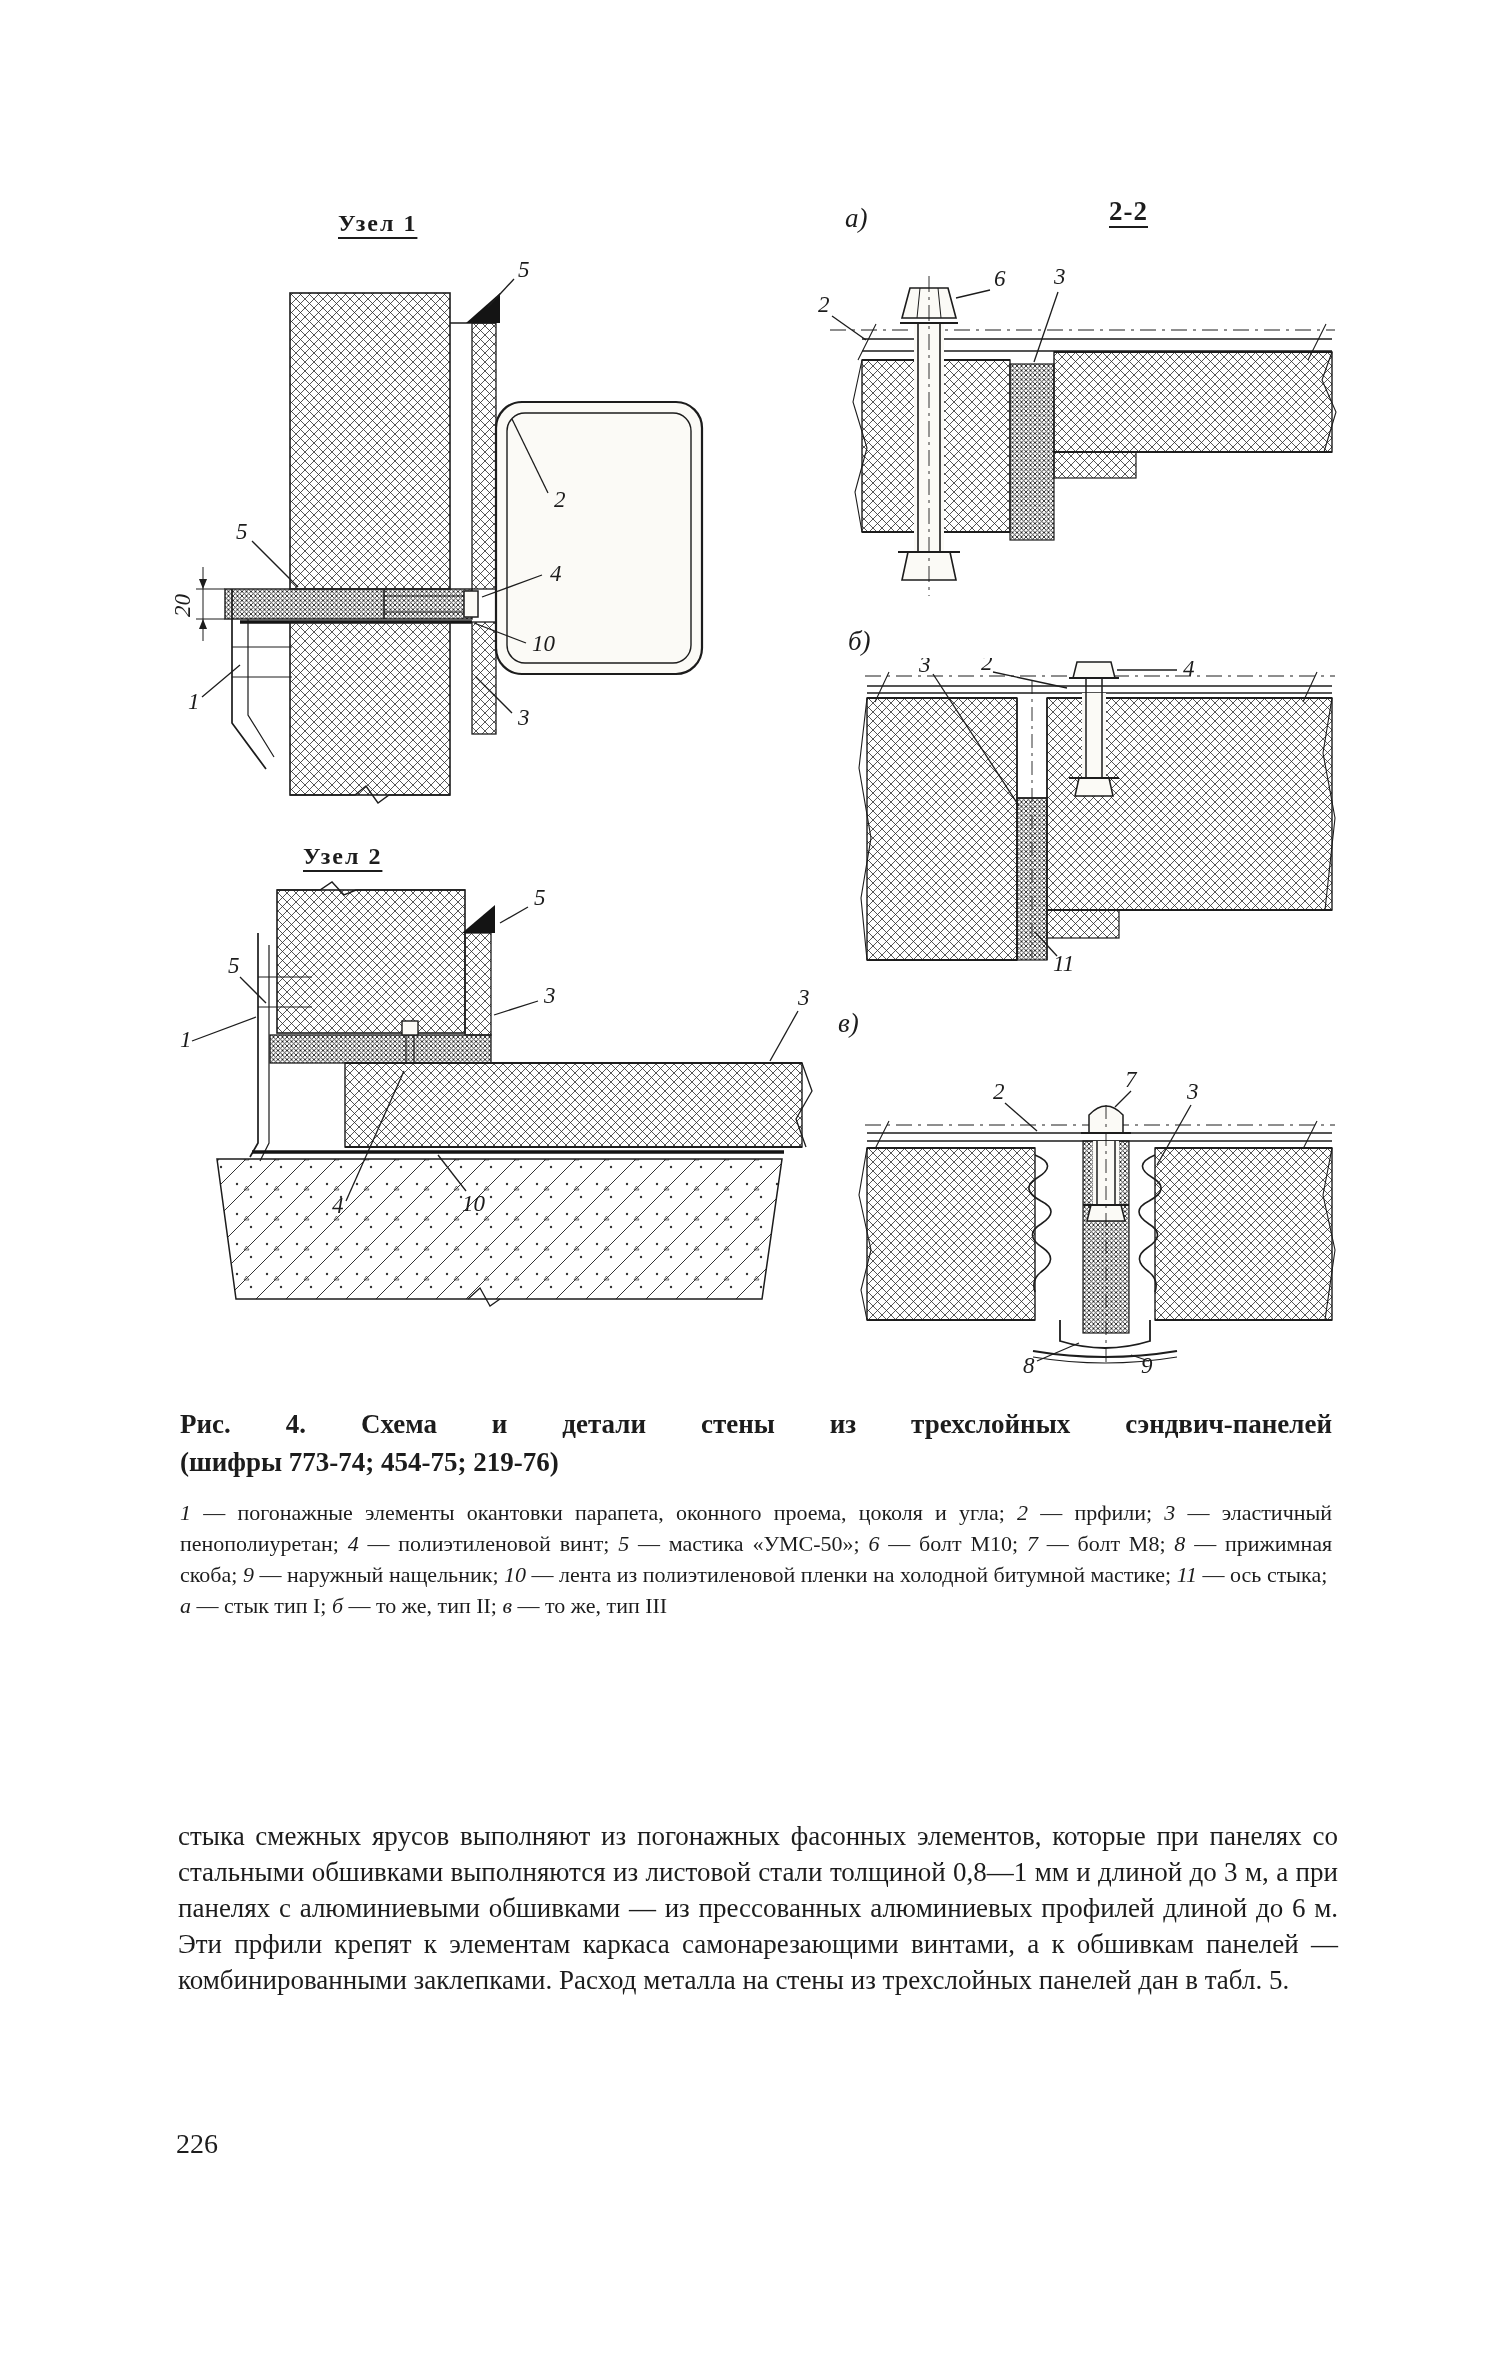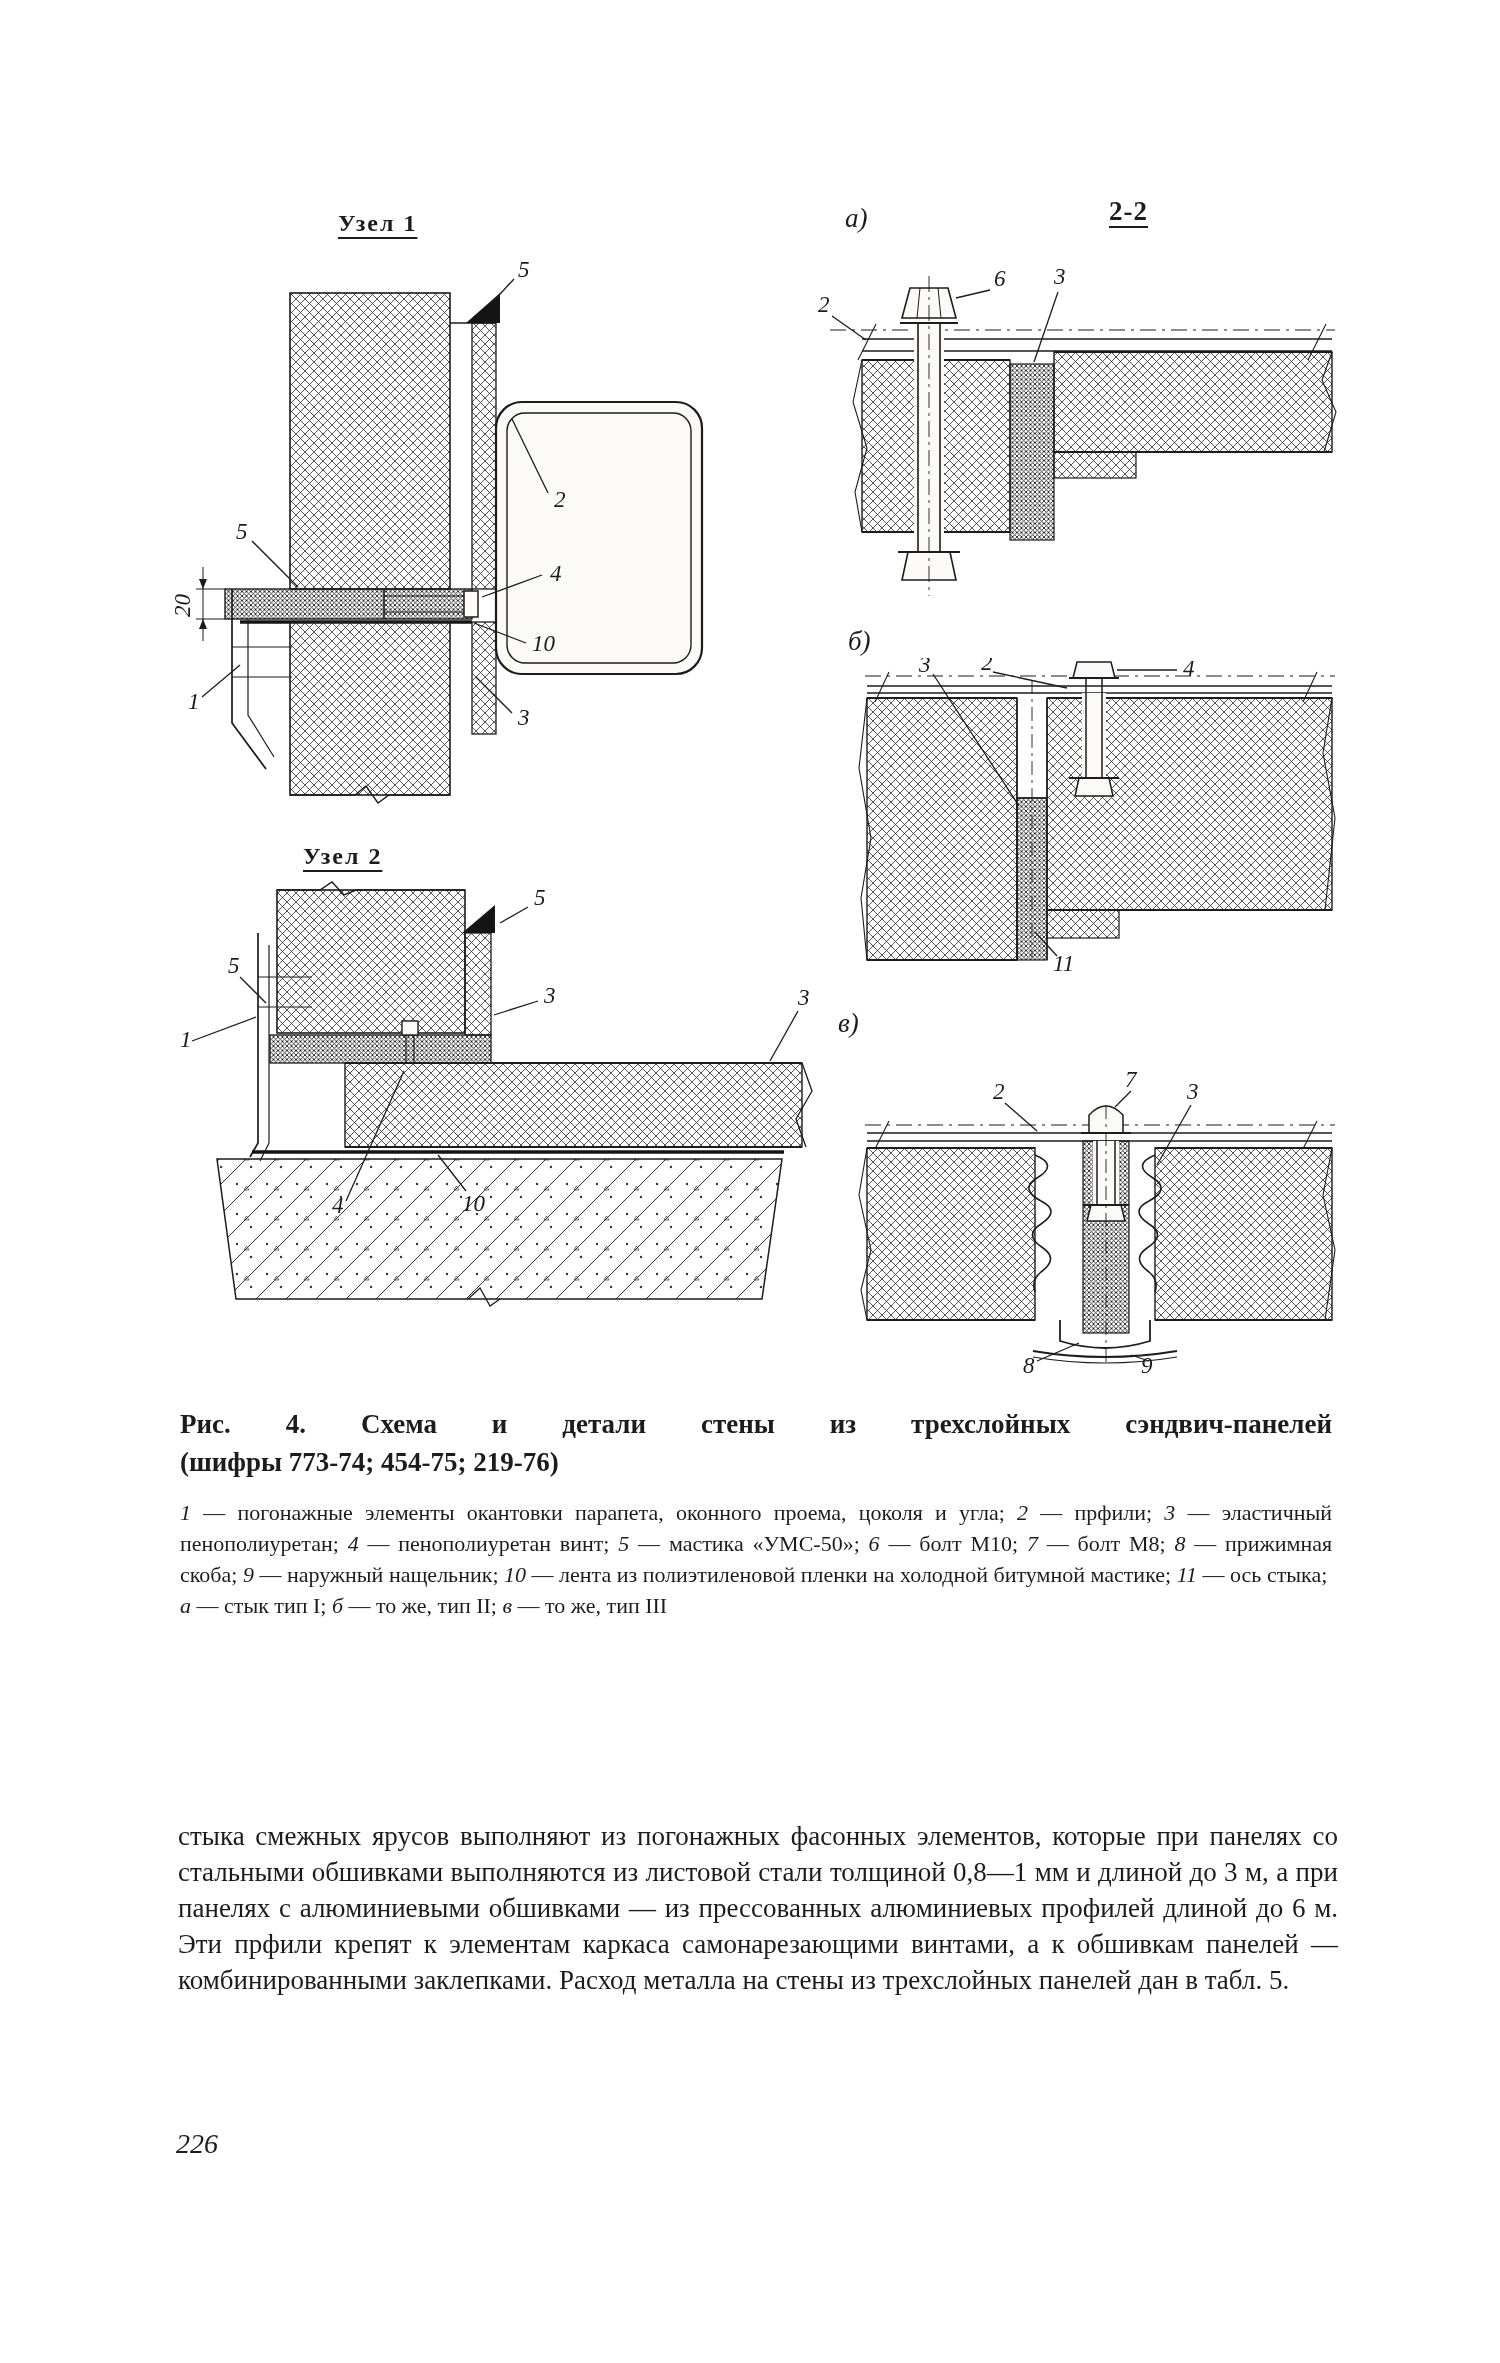--- a/index.html
+++ b/index.html
@@ -22,21 +22,21 @@
   svg { display:block; }
   svg text {
     font-family:"Liberation Serif", serif; font-size:23px; font-style:italic; fill:#1c1c1c;
   }
   .caption { width:1152px; font-weight:bold; font-size:27px; line-height:38px; }
   .cap-line1 { text-align:justify; text-align-last:justify; }
   .legend { width:1152px; font-size:22px; line-height:31px; text-align:justify; }
   .legend i { font-style:italic; }
   .legend p { margin:0; }
   .body-text { width:1160px; font-size:27px; line-height:36px; text-align:justify; }
-  .page-num { font-size:28px;font-style:italic; }
+  .page-num { font-size:28px; }
 </style>
 </head>
 <body>
 
 <div class="page">
 
   <div class="abs fig-title" style="left:338px; top:210px;">Узел 1</div>
 
   <svg class="abs" style="left:170px; top:245px;" width="540" height="600" viewBox="0 0 540 600">
     <defs>
@@ -370,21 +370,21 @@
   <div class="abs caption" style="left:180px; top:1405px;">
     <div class="cap-line1">Рис. 4. Схема и детали стены из трехслойных сэндвич-панелей</div>
     <div>(шифры 773-74; 454-75; 219-76)</div>
   </div>
 
   <div class="abs legend" style="left:180px; top:1497px;">
     <p>
       <span><i>1</i> <span>— погонажные элементы окантовки парапета, оконного проема, цоколя и угла;</span></span>
       <span><i>2</i> <span>— прфили;</span></span>
       <span><i>3</i> <span>— эластичный пенополиуретан;</span></span>
-      <span><i>4</i> <span>— пенополиуретан винт;</span></span>
+      <span><i>4</i> <span>— полиэтиленовой винт;</span></span>
       <span><i>5</i> <span>— мастика «УМС-50»;</span></span>
       <span><i>6</i> <span>— болт М10;</span></span>
       <span><i>7</i> <span>— болт М8;</span></span>
       <span><i>8</i> <span>— прижимная скоба;</span></span>
       <span><i>9</i> <span>— наружный нащельник;</span></span>
       <span><i>10</i> <span>— лента из полиэтиленовой пленки на холодной битумной мастике;</span></span>
       <span><i>11</i> <span>— ось стыка;</span></span>
     </p>
     <p>
       <span><i>а</i> <span>— стык тип I;</span></span>

